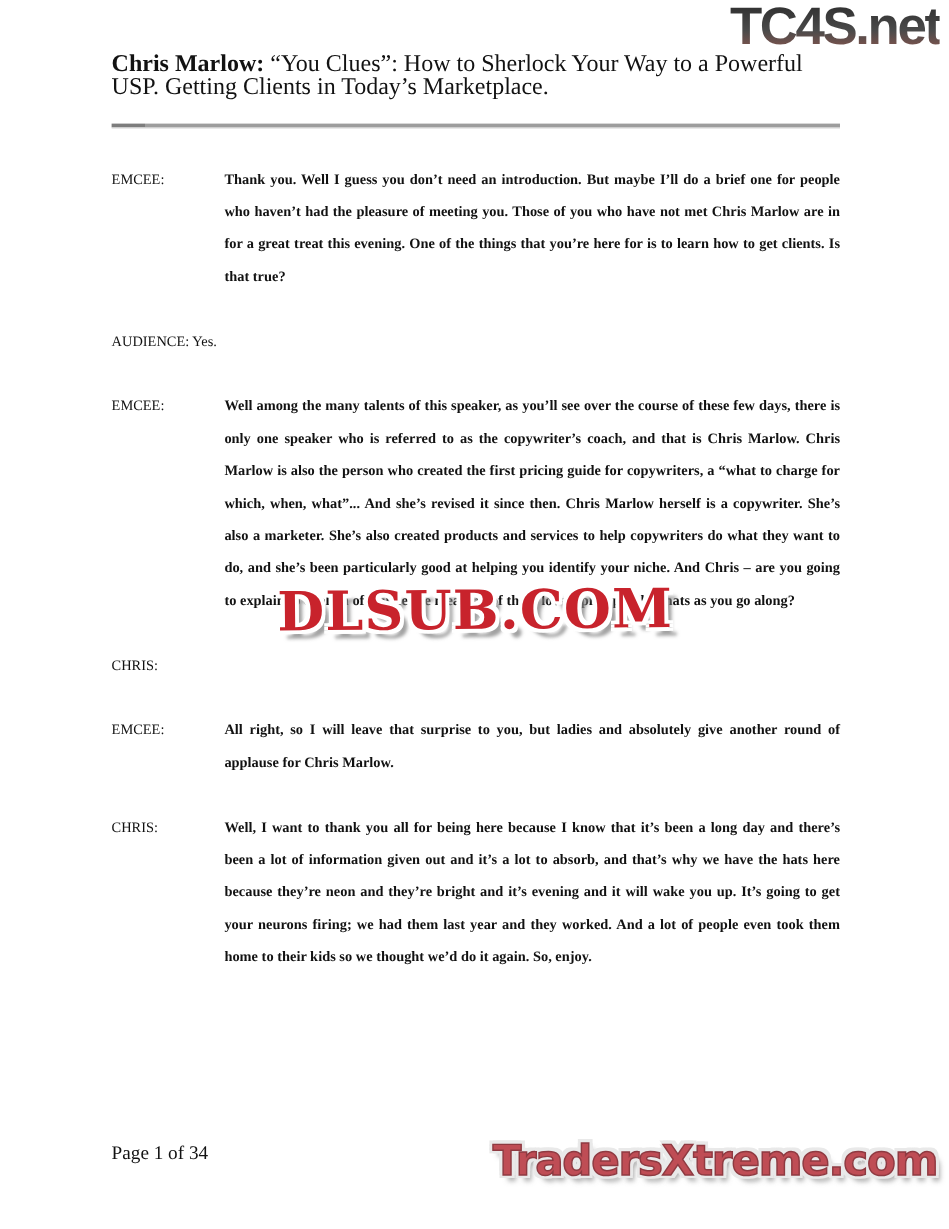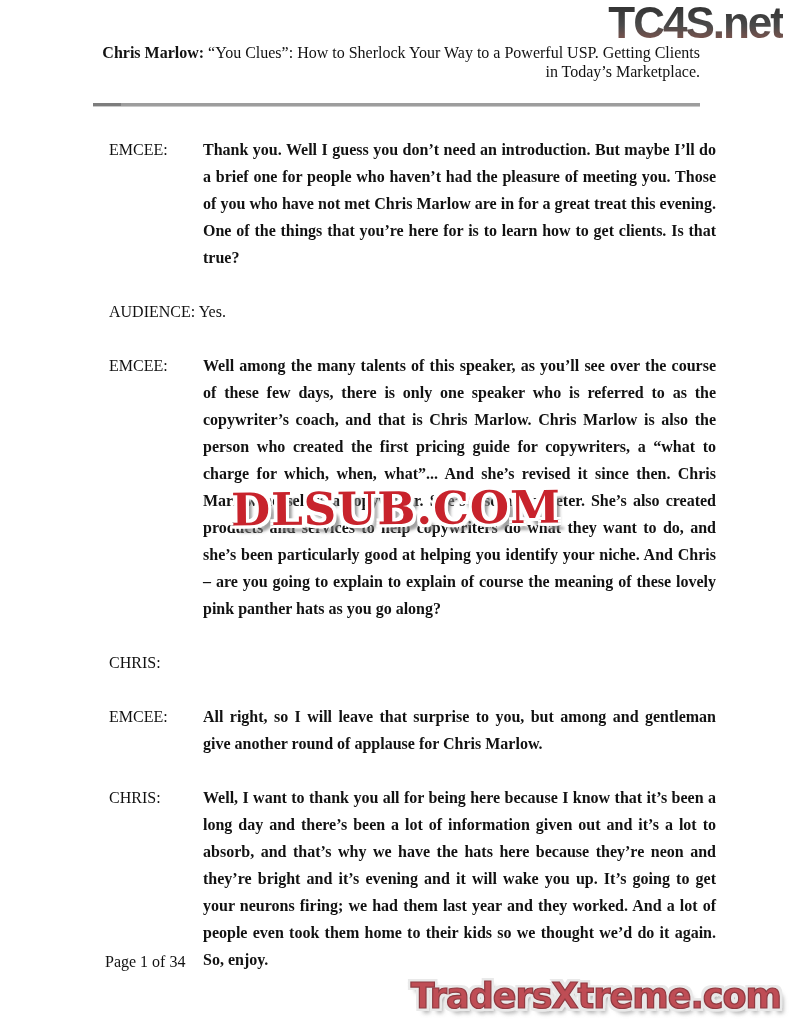--- a/index.html
+++ b/index.html
@@ -28,45 +28,43 @@
     -webkit-text-fill-color: transparent;
     color: transparent;
   }
 
   
   .header {
     position: absolute;
     top: 44px;
     left: 93px;
     width: 607px;
-    font-size: 16px;
+    font-size: 20px;
     line-height: 18.5px;
-    text-align: right;
   }
   .header .speaker-bold { font-weight: 700; }
   .header .date-line { display: block; }
   .header-rule {
     position: absolute;
     top: 103px;
     left: 93px;
     width: 607px;
     height: 4px;
     background: linear-gradient(to right, #7d7d7d 0 28px, #9d9d9d 28px);
     border-bottom: 1px solid #c9c9c9;
   }
 
   
   .transcript {
     position: absolute;
     top: 136px;
     left: 93px;
     width: 607px;
-    font-size: 16px;
+    font-size: 12px;
     line-height: 27px;
-    margin-left: 16px;
   }
   .entry { margin-bottom: 27px; }
   .entry.hanging {
     display: grid;
     grid-template-columns: 94px 1fr;
     align-items: start;
   }
   .entry.hanging .speech { text-align: justify; font-weight: bold; }
   .entry.inline .speaker { display: inline; }
   .entry.inline .speech { display: inline; }
@@ -89,26 +87,26 @@
       -3px  0   0 #ffffff, 3px  0   0 #ffffff,
        6px  7px 3px rgba(130,130,130,0.75);
     white-space: nowrap;
     pointer-events: none;
   }
 
   
   .page-indicator {
     position: absolute;
     top: 953px;
-    left: 105px;
+    left: 93px;
     font-size: 16px;
   }
   .bottom-logo {
     position: absolute;
-    top: 976px;
+    top: 948px;
     right: 10px;
     font-family: "DejaVu Sans", sans-serif;
     font-weight: 700;
     font-size: 35px;
     letter-spacing: -1px;
     color: var(--bottom-logo-red, #bf4d55);
     -webkit-text-stroke: 1.2px #8e3a41;
     text-shadow:
       -3px -3px 0 #e9e9e9, 3px -3px 0 #e9e9e9,
       -3px  3px 0 #e9e9e9, 3px  3px 0 #e9e9e9,
@@ -142,21 +140,21 @@
     <span class="speaker">EMCEE:</span>
       <span class="speech">Well among the many talents of this speaker, as you’ll see over the course of these few days, there is only one speaker who is referred to as the copywriter’s coach, and that is Chris Marlow. Chris Marlow is also the person who created the first pricing guide for copywriters, a “what to charge for which, when, what”... And she’s revised it since then. Chris Marlow herself is a copywriter. She’s also a marketer. She’s also created products and services to help copywriters do what they want to do, and she’s been particularly good at helping you identify your niche. And Chris – are you going to explain to explain of course the meaning of these lovely pink panther hats as you go along?</span>
   </div>
 
   <div class="entry hanging">
     <span class="speaker">CHRIS:</span>
   </div>
 
   <div class="entry hanging">
     <span class="speaker">EMCEE:</span>
-      <span class="speech">All right, so I will leave that surprise to you, but among and gentleman give another round of applause for Chris Marlow.</span>
+      <span class="speech">All right, so I will leave that surprise to you, but ladies and absolutely give another round of applause for Chris Marlow.</span>
   </div>
 
   <div class="entry hanging">
     <span class="speaker">CHRIS:</span>
       <span class="speech">Well, I want to thank you all for being here because I know that it’s been a long day and there’s been a lot of information given out and it’s a lot to absorb, and that’s why we have the hats here because they’re neon and they’re bright and it’s evening and it will wake you up. It’s going to get your neurons firing; we had them last year and they worked. And a lot of people even took them home to their kids so we thought we’d do it again. So, enjoy.</span>
   </div>
 </div>
 
 <div class="watermark">DLSUB.COM</div>
 

